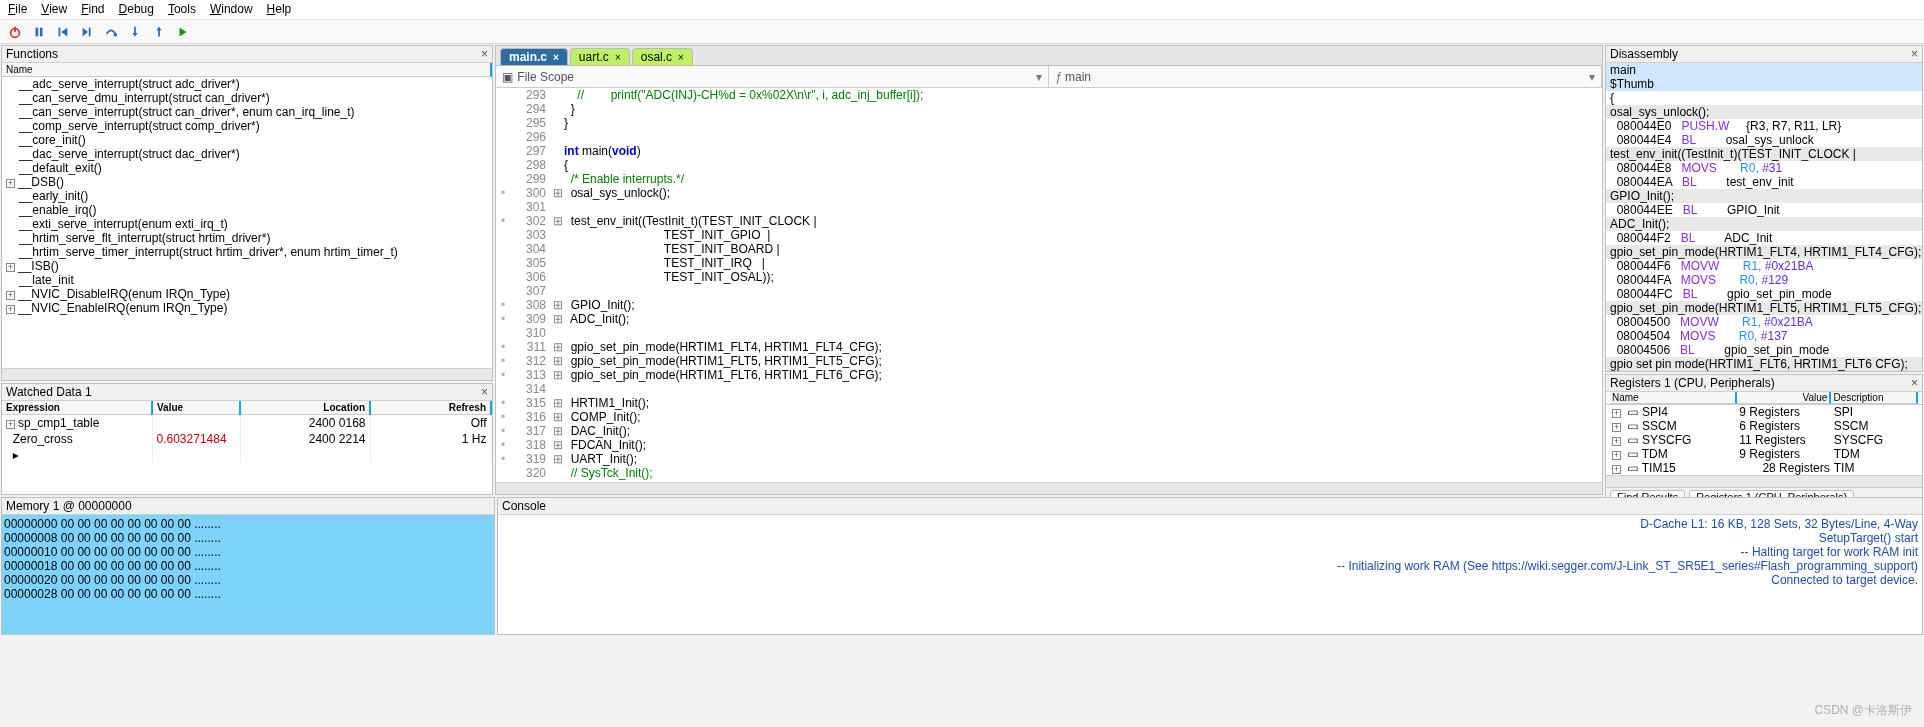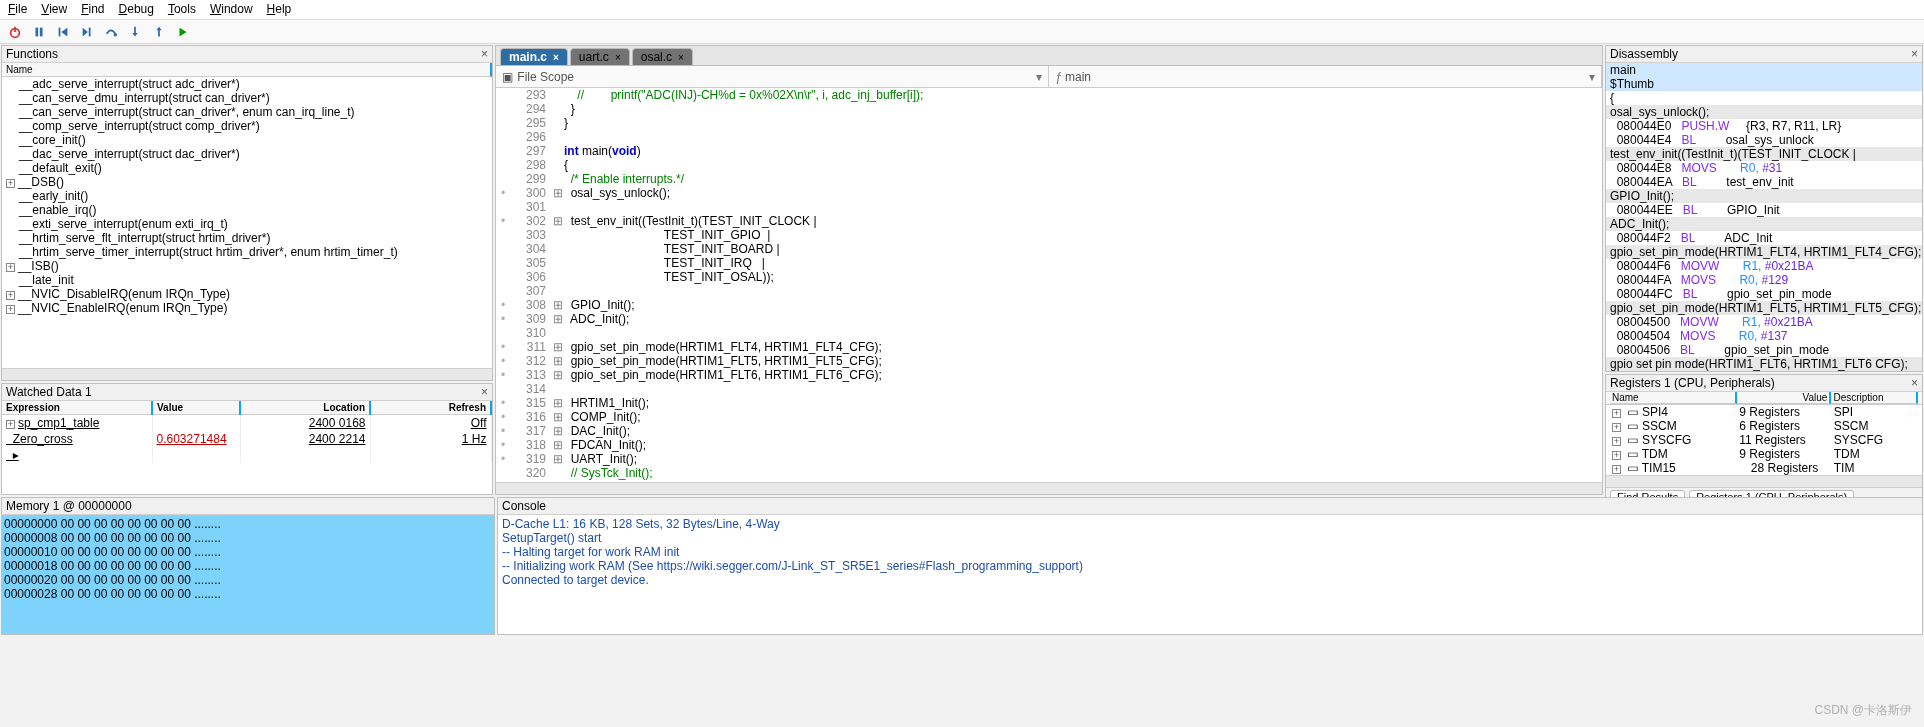--- a/index.html
+++ b/index.html
@@ -12,24 +12,24 @@
 .row { display:flex; }
 .col { display:flex; flex-direction:column; }
 .panel { background:#fff; border:1px solid #c0c0c0; margin:1px; display:flex; flex-direction:column; position:relative; }
 .panel-title { background:#f0f0f0; font-size:12px; padding:1px 4px; border-bottom:1px solid #d0d0d0; display:flex; justify-content:space-between; }
 .panel-title .close { cursor:pointer; color:#555; }
 .list { font-family:Consolas,monospace; font-size:12px; overflow:auto; flex:1; }
 .list-row { padding:0 4px; white-space:nowrap; }
 .tree-toggle { display:inline-block; width:9px; height:9px; border:1px solid #888; text-align:center; line-height:7px; font-size:9px; margin-right:3px; background:#fff; color:#555; }
 .th { background:#f7f7f7; border-bottom:1px solid #ccc; border-right:2px solid #0ea5e9; padding:1px 4px; font-size:10px; }
 .wd-table { font-family:sans-serif; font-size:12px; width:100%; border-collapse:collapse; table-layout:fixed; }
-.wd-table td { padding:1px 4px; border-right:1px solid #eee; white-space:nowrap; overflow:hidden;text-decoration:underline; }
+.wd-table td { padding:1px 4px; border-right:1px solid #eee; white-space:nowrap; overflow:hidden; }
 .editor { display:flex; flex-direction:column; flex:1; }
 .tabs { display:flex; background:#e6e6e6; border-bottom:1px solid #bbb; height:20px; align-items:flex-end; padding-left:4px; }
-.tab { background:#737373; border:1px solid #bbb; border-bottom:none; border-radius:4px 4px 0 0; padding:1px 8px; margin-right:2px; display:flex; align-items:center; gap:6px; font-family:Consolas,monospace; }
+.tab { background:#bef264; border:1px solid #bbb; border-bottom:none; border-radius:4px 4px 0 0; padding:1px 8px; margin-right:2px; display:flex; align-items:center; gap:6px; font-family:Consolas,monospace; }
 .tab.active { background:#2d6da3; color:#fff; font-weight:bold; }
 .tab .x { font-size:10px; cursor:pointer; }
 .scope-bar { display:flex; border-bottom:1px solid #ccc; background:#fafafa; height:22px; }
 .scope-bar .sel { flex:1; border-right:1px solid #ccc; padding:2px 6px; font-family:Consolas,monospace; color:#555; display:flex; align-items:center; justify-content:space-between;}
 .scope-bar .sel .drop { color:#777; }
 .code { font-family:Consolas,monospace; font-size:12px; overflow:auto; background:#fff; flex:1; }
 .code-line { display:flex; }
 .gutter { width:42px; text-align:right; color:#888; padding-right:6px; user-select:none; }
 .fold { width:12px; color:#888; text-align:center; }
 .dot { width:14px; text-align:center; color:#b0b0b0; }
@@ -457,21 +457,21 @@
               <div style="flex:1.1;text-align:left">11 Registers</div>
               <div style="flex:1">SYSCFG</div>
             </div>
             <div class="reg-row">
               <div style="flex:1.5"><span class="tree-toggle">+</span> ▭ TDM</div>
               <div style="flex:1.1;text-align:left">9 Registers</div>
               <div style="flex:1">TDM</div>
             </div>
             <div class="reg-row">
               <div style="flex:1.5"><span class="tree-toggle">+</span> ▭ TIM15</div>
-              <div style="flex:1.1;text-align:center">28 Registers</div>
+              <div style="flex:1.1;text-align:right">28 Registers</div>
               <div style="flex:1">TIM</div>
             </div>
           </div>
         <div class="scrollbar-h"></div>
         <div class="bot-tabs">
           <div class="bt">Find Results</div>
           <div class="bt">Registers 1 (CPU, Peripherals)</div>
         </div>
       </div>
     </div>
@@ -484,21 +484,21 @@
         </div>
       <div class="mem" id="memory">
           <div>00000000   00 00 00 00 00 00 00 00   ........</div>
           <div>00000008   00 00 00 00 00 00 00 00   ........</div>
           <div>00000010   00 00 00 00 00 00 00 00   ........</div>
           <div>00000018   00 00 00 00 00 00 00 00   ........</div>
           <div>00000020   00 00 00 00 00 00 00 00   ........</div>
           <div>00000028   00 00 00 00 00 00 00 00   ........</div>
         </div>
     </div>
-    <div class="panel" style="flex:1;">
+    <div class="panel" style="flex:1;text-align:right;">
       <div class="panel-title">
           <span>Console</span>
         </div>
       <div class="console" id="console">
           <div>D-Cache L1: 16 KB, 128 Sets, 32 Bytes/Line, 4-Way</div>
           <div>SetupTarget() start</div>
           <div>-- Halting target for work RAM init</div>
           <div>-- Initializing work RAM (See https://wiki.segger.com/J-Link_ST_SR5E1_series#Flash_programming_support)</div>
           <div>Connected to target device.</div>
         </div>

